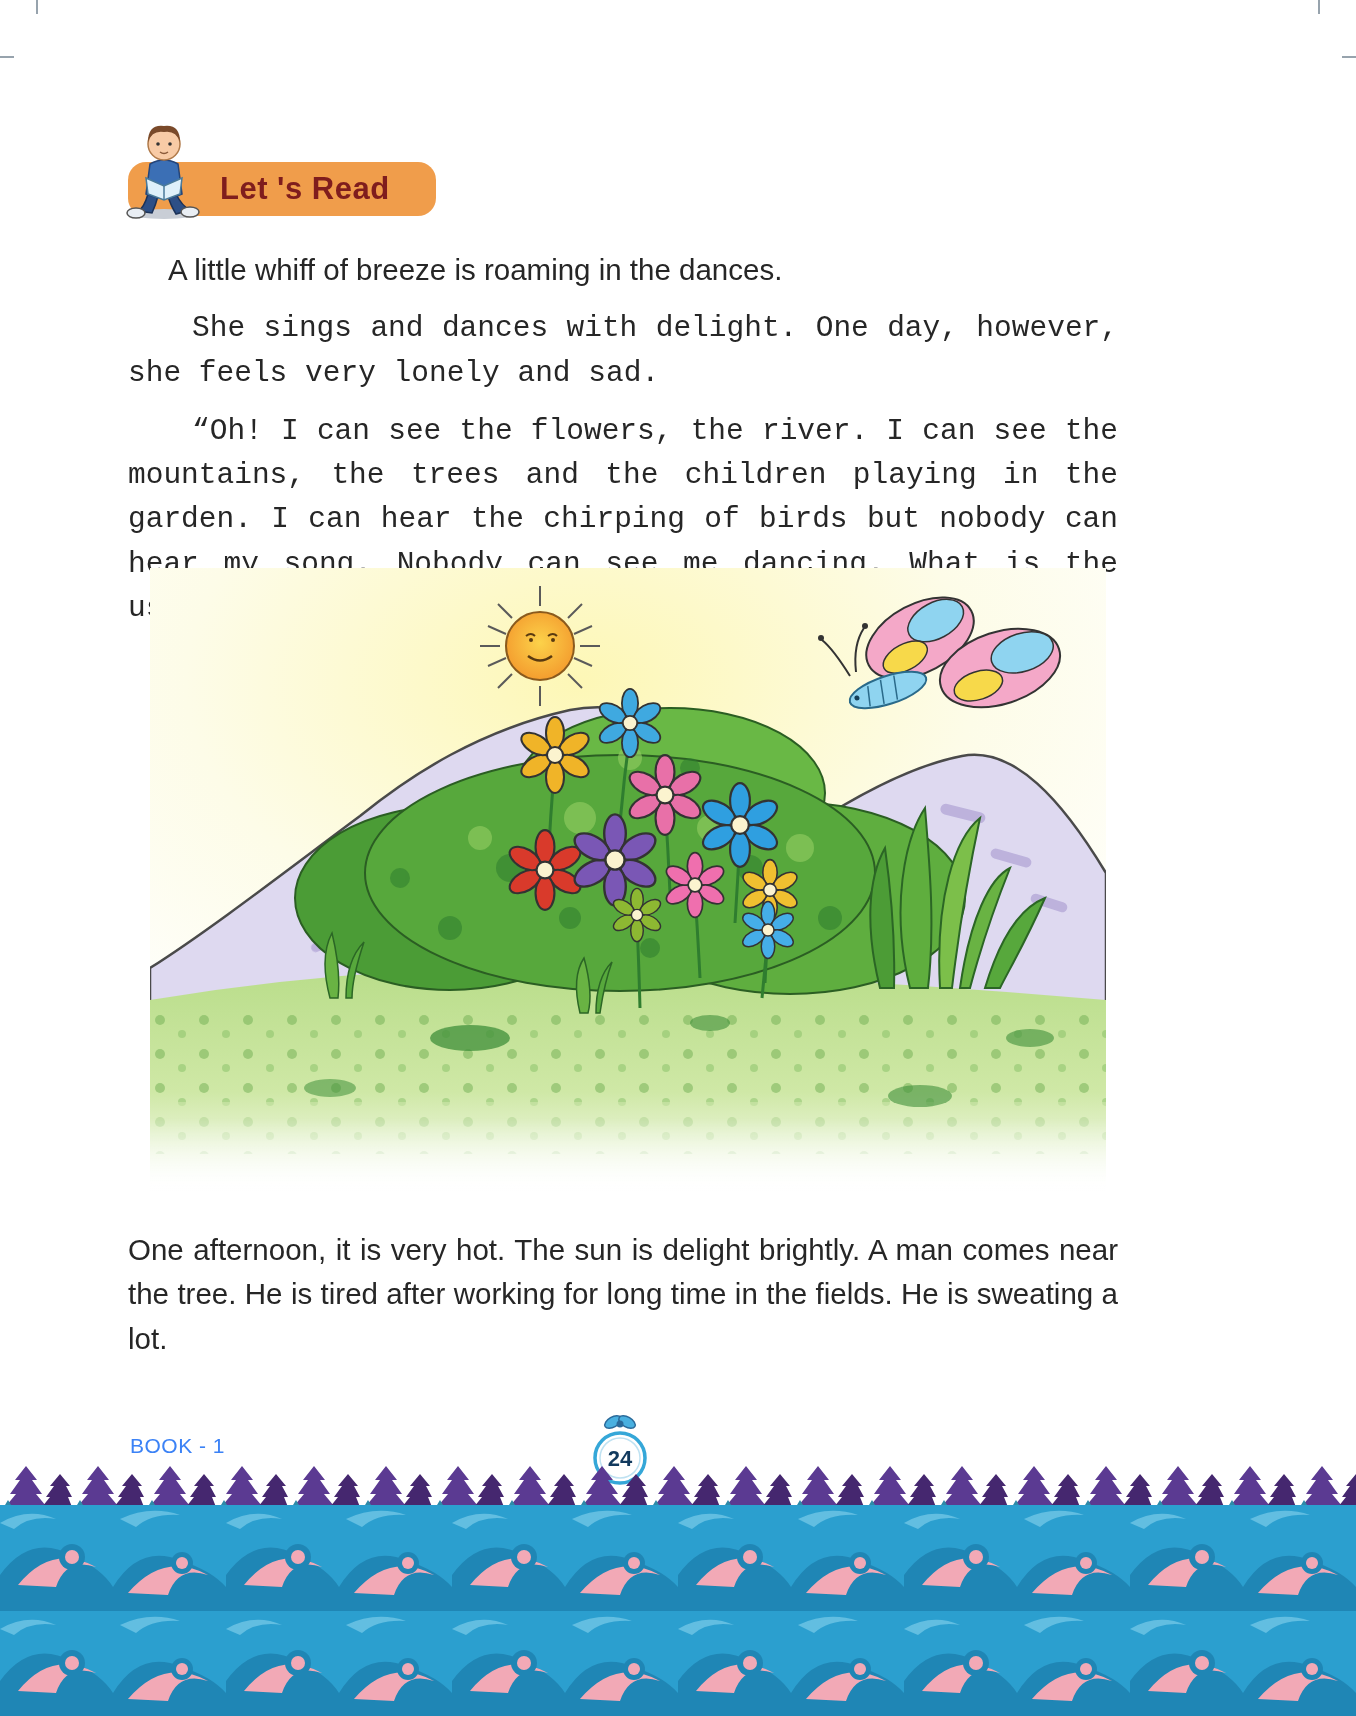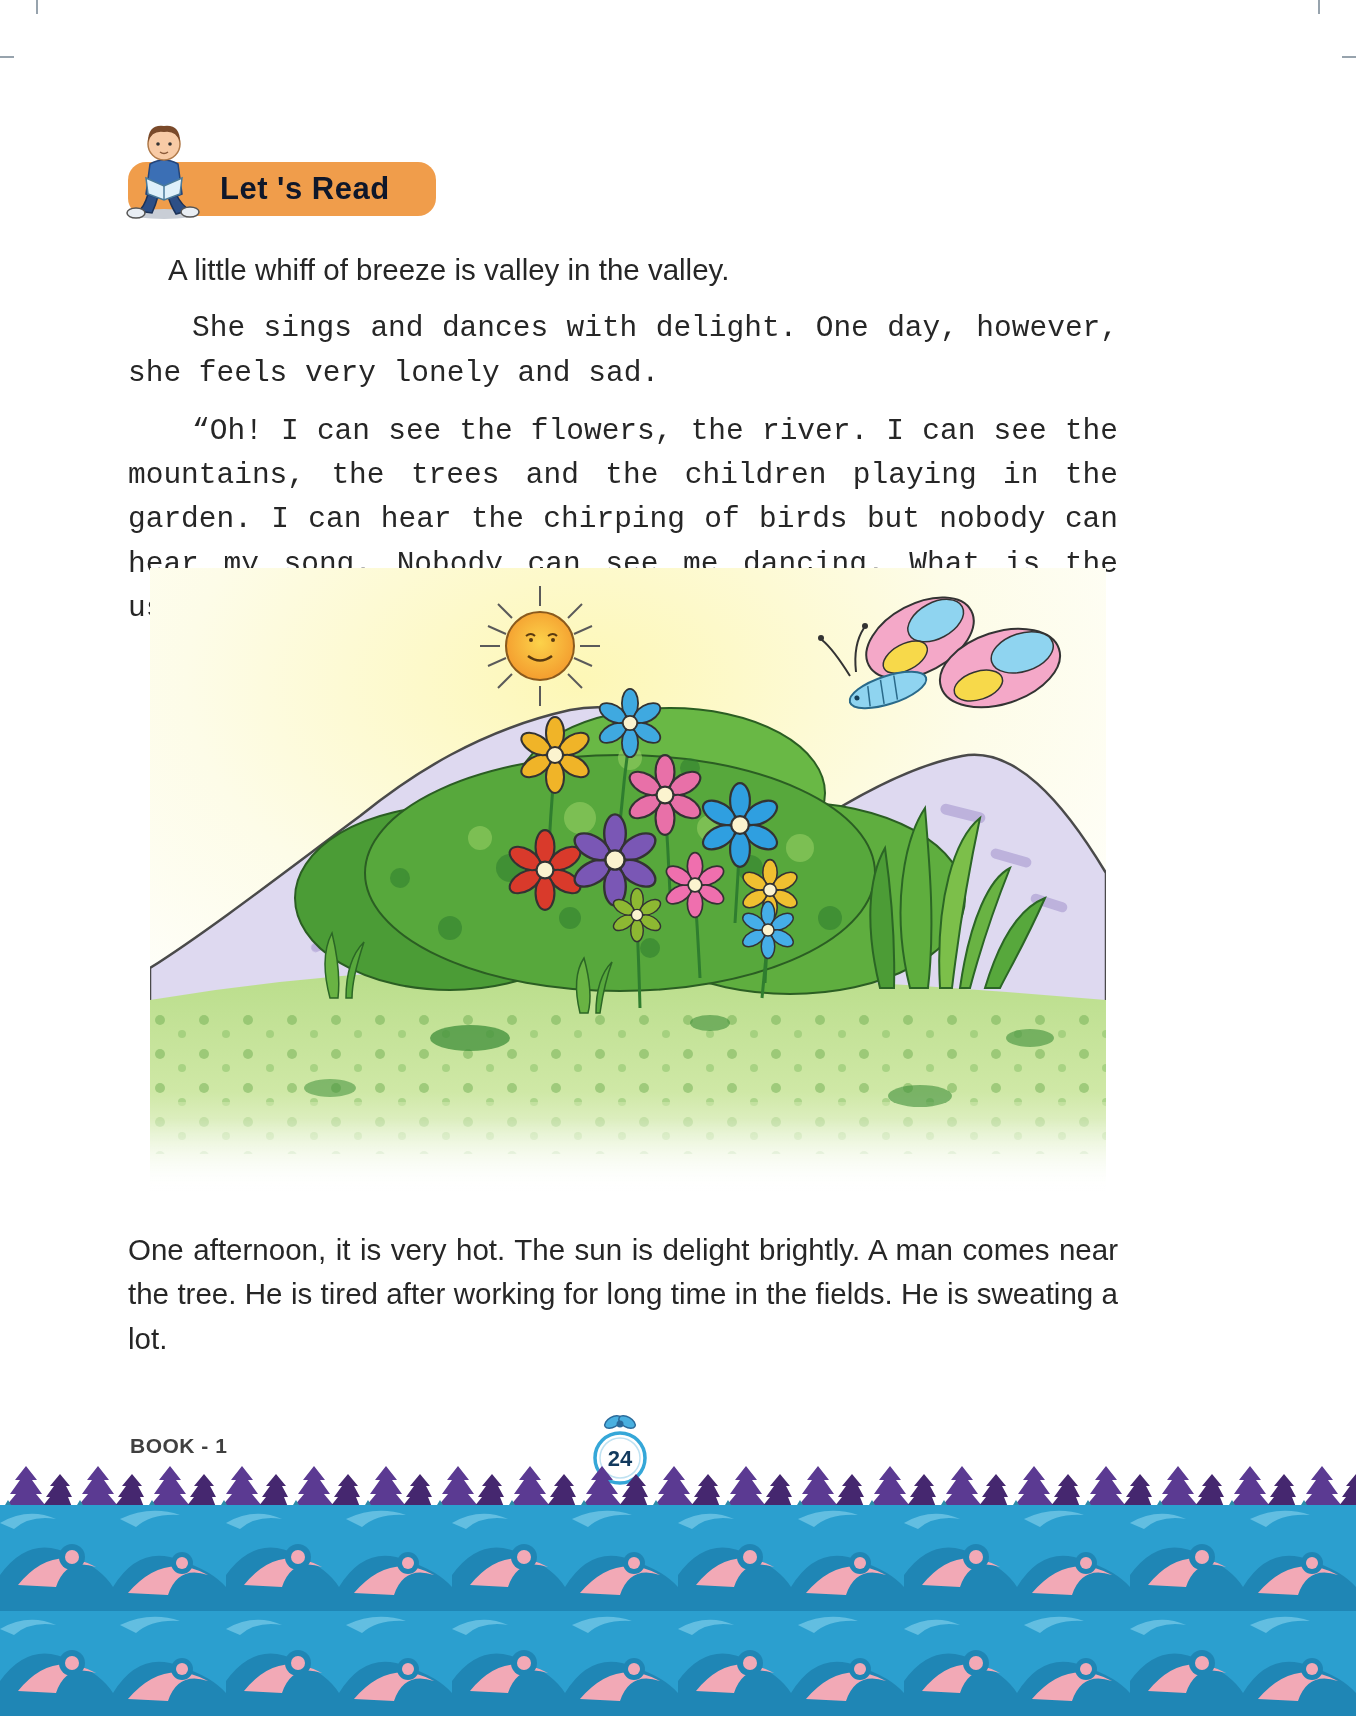--- a/index.html
+++ b/index.html
@@ -13,37 +13,37 @@
   .crop-h1 { left:0;     top:56px; width:14px; height:2px;  }
   .crop-v2 { left:1318px;top:0;    width:2px;  height:14px; }
   .crop-h2 { left:1342px;top:56px; width:14px; height:2px;  }
 
   
   .banner {
     position:absolute; left:128px; top:162px; width:308px; height:54px;
     background:#f09d4b; border-radius:18px;
     display:flex; align-items:center; padding-left:92px;
   }
-  .banner-title { color:#0f172a; font-weight:bold; font-size:31px; letter-spacing:.5px; }
+  .banner-title { color:#7f1d1d; font-weight:bold; font-size:31px; letter-spacing:.5px; }
   .boy-art { position:absolute; left:118px; top:116px; width:92px; height:104px; }
 
   
   .story { position:absolute; left:128px; width:990px; font-size:29.5px; line-height:1.5; text-align:justify; }
   .story-top { top:248px; }
   .story-bottom { top:1228px; }
   .story p { margin-bottom:14px; }
   .indent-sm { text-indent:40px; }
   .indent-lg { text-indent:64px;font-family:Liberation Mono, monospace; }
   .indent-0  { text-indent:0; }
 
   
   .illustration { position:absolute; left:150px; top:568px; width:956px; height:625px; }
 
   
-  .book-label { position:absolute; left:130px; top:1434px; font-size:21px; font-weight:bold; color:#404040; letter-spacing:.5px; }
+  .book-label { position:absolute; left:130px; top:1434px; font-size:21px; font-weight:normal; color:#3b82f6; letter-spacing:.5px; }
   .page-badge { position:absolute; left:588px; top:1412px; width:64px; height:78px; }
   .tree-band  { position:absolute; left:0; top:1460px; width:1356px; height:50px; }
   .water-band { position:absolute; left:0; top:1505px; width:1356px; height:211px; }
 </style>
 </head>
 <body>
 
 <div class="crop crop-v1"></div>
 <div class="crop crop-h1"></div>
 <div class="crop crop-v2"></div>
@@ -66,21 +66,21 @@
   <line x1="46" y1="70" x2="46" y2="84" stroke="#4a7a9a" stroke-width="1.5"></line>
 
   <circle cx="46" cy="28" r="16" fill="#f8cba6" stroke="#b07a4a" stroke-width="1.5"></circle>
   <path d="M30 26 Q30 8 46 10 Q62 8 62 26 Q58 14 46 16 Q34 14 30 26 Z" fill="#7a4a2a"></path>
   <circle cx="40" cy="28" r="1.8" fill="#333"></circle>
   <circle cx="52" cy="28" r="1.8" fill="#333"></circle>
   <path d="M42 36 Q46 39 50 36" stroke="#8a5a3a" stroke-width="1.5" fill="none"></path>
 </svg>
 
 <div class="story story-top">
-  <p class="indent-sm">A little whiff of breeze is valley in the valley.</p>
+  <p class="indent-sm">A little whiff of breeze is roaming in the dances.</p>
   <p class="indent-lg">She sings and dances with delight. One day, however, she feels very lonely and sad.</p>
   <p class="indent-lg">“Oh! I can see the flowers, the river. I can see the mountains, the trees and the children playing in the garden.  I can hear the chirping of birds but nobody can hear my song. Nobody can see me dancing. What is the use of all this? I am useless.”</p>
 </div>
 
 <svg class="illustration" viewBox="0 0 956 625">
   <defs>
     <radialGradient id="skyGlow" cx="45%" cy="18%" r="75%">
       <stop offset="0%" stop-color="#fdf7b6"></stop>
       <stop offset="55%" stop-color="#fdfce8"></stop>
       <stop offset="100%" stop-color="#ffffff"></stop>

